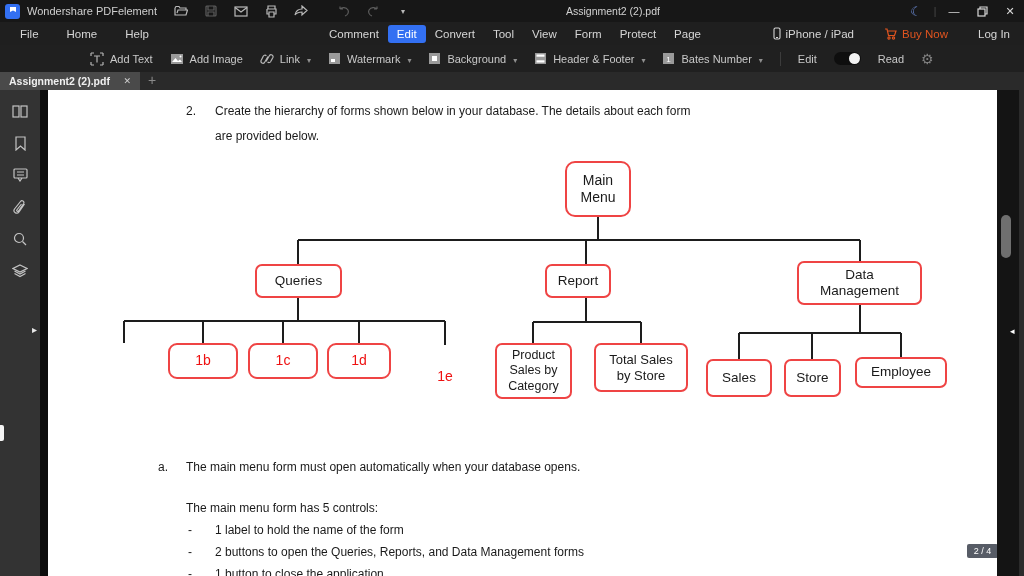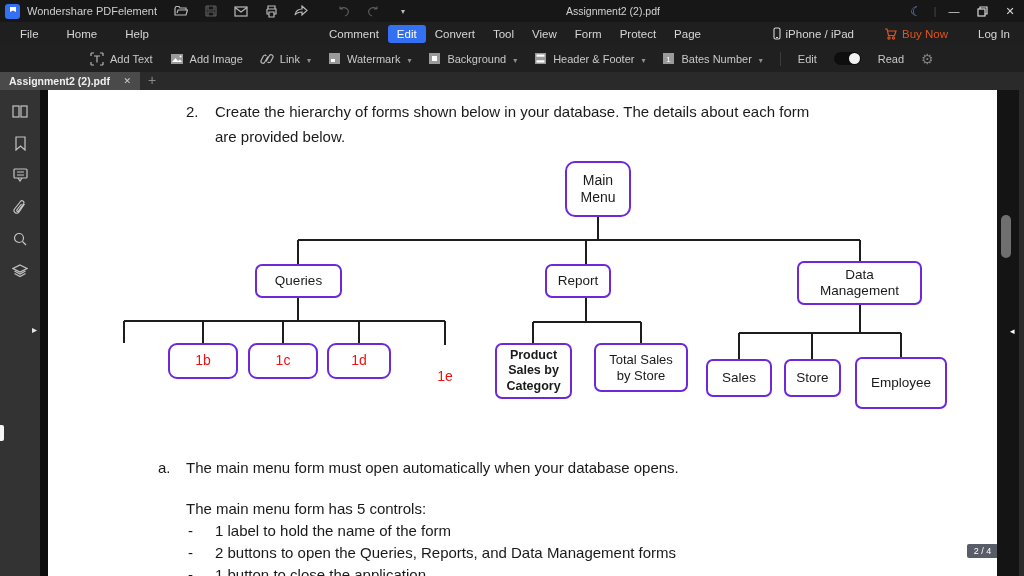--- a/index.html
+++ b/index.html
@@ -57,26 +57,26 @@
   .sicon{width:18px;height:18px;display:flex;align-items:center;justify-content:center;}
   .sicon svg{stroke:#c4c4c4;fill:none;stroke-width:1.2;}
   .sidebar-expand{position:absolute;left:32px;top:234px;color:#e8e8e8;font-size:10px;}
   .left-handle{position:absolute;left:0;top:335px;width:4px;height:16px;background:#f5f5f5;border-radius:0 2px 2px 0;}
   .page{position:absolute;left:48px;top:0;width:949px;height:486px;background:#fff;color:#1a1a1a;overflow:hidden;}
   .scrollgutter{position:absolute;left:997px;top:0;width:22px;height:486px;background:#141414;}
   .scrollthumb{position:absolute;left:4px;top:125px;width:10px;height:43px;background:#6f6f6f;border-radius:5px;}
   .panel-collapse{position:absolute;left:13px;top:236px;color:#fff;font-size:9px;}
   .right-strip{position:absolute;left:1019px;top:0;width:5px;height:486px;background:#2b2b2b;}
   
-  .dline{position:absolute;font-size:15px;line-height:17px;white-space:nowrap;}
+  .dline{position:absolute;font-size:12px;line-height:17px;white-space:nowrap;}
   .num{display:inline-block;}
   
   .connectors{position:absolute;left:0;top:0;}
   .connectors path{stroke:#1d1d1d;stroke-width:2;fill:none;}
-  .node{position:absolute;border:2px solid #6d28d9;border-radius:7px;background:#fff;
+  .node{position:absolute;border:2px solid #ef4444;border-radius:7px;background:#fff;
     display:flex;align-items:center;justify-content:center;text-align:center;
     font-size:13.5px;line-height:1.22;box-sizing:border-box;}
   .red{color:#ee1111;border-radius:9px;font-size:14px;}
   .noborder{border:none;}
   .badge{position:absolute;left:919px;top:454px;width:31px;height:14px;background:#575c66;border-radius:2px;
     color:#fff;font-size:9px;display:flex;align-items:center;justify-content:center;}
 </style>
 </head>
 <body>
 
@@ -333,29 +333,29 @@
       </div>
     <div class="node" style="left:207px;top:174px;width:87px;height:34px;">Queries</div>
     <div class="node" style="left:497px;top:174px;width:66px;height:34px;">Report</div>
     <div class="node" style="left:749px;top:171px;width:125px;height:44px;">
         <span style="width:86px;">Data Management</span>
       </div>
     <div class="node red" style="left:120px;top:253px;width:70px;height:36px;">1b</div>
     <div class="node red" style="left:200px;top:253px;width:70px;height:36px;">1c</div>
     <div class="node red" style="left:279px;top:253px;width:64px;height:36px;">1d</div>
     <div class="node red noborder" style="left:357px;top:274px;width:80px;height:26px;">1e</div>
-    <div class="node" style="left:447px;top:253px;width:77px;height:56px;font-size:12.5px;font-weight:bold;">
+    <div class="node" style="left:447px;top:253px;width:77px;height:56px;font-size:12.5px;">
         <span style="width:68px;">Product Sales by Category</span>
       </div>
     <div class="node" style="left:546px;top:253px;width:94px;height:49px;font-size:13px;">
         <span style="width:80px;">Total Sales by Store</span>
       </div>
     <div class="node" style="left:658px;top:269px;width:66px;height:38px;">Sales</div>
     <div class="node" style="left:736px;top:269px;width:57px;height:38px;">Store</div>
-    <div class="node" style="left:807px;top:267px;width:92px;height:52px;">Employee</div>
+    <div class="node" style="left:807px;top:267px;width:92px;height:31px;">Employee</div>
 
     <div class="dline" style="left:110px;top:369px;">
       <span class="num" style="width:28px;">a.</span><span>The main menu form must open automatically when your database opens.</span>
     </div>
     <div class="dline" style="left:138px;top:410px;">The main menu form has 5 controls:</div>
     <div class="dline" style="left:140px;top:432px;">
       <span class="num" style="width:27px;">-</span><span>1 label to hold the name of the form</span>
     </div>
     <div class="dline" style="left:140px;top:454px;">
       <span class="num" style="width:27px;">-</span><span>2 buttons to open the Queries, Reports, and Data Management forms</span>

